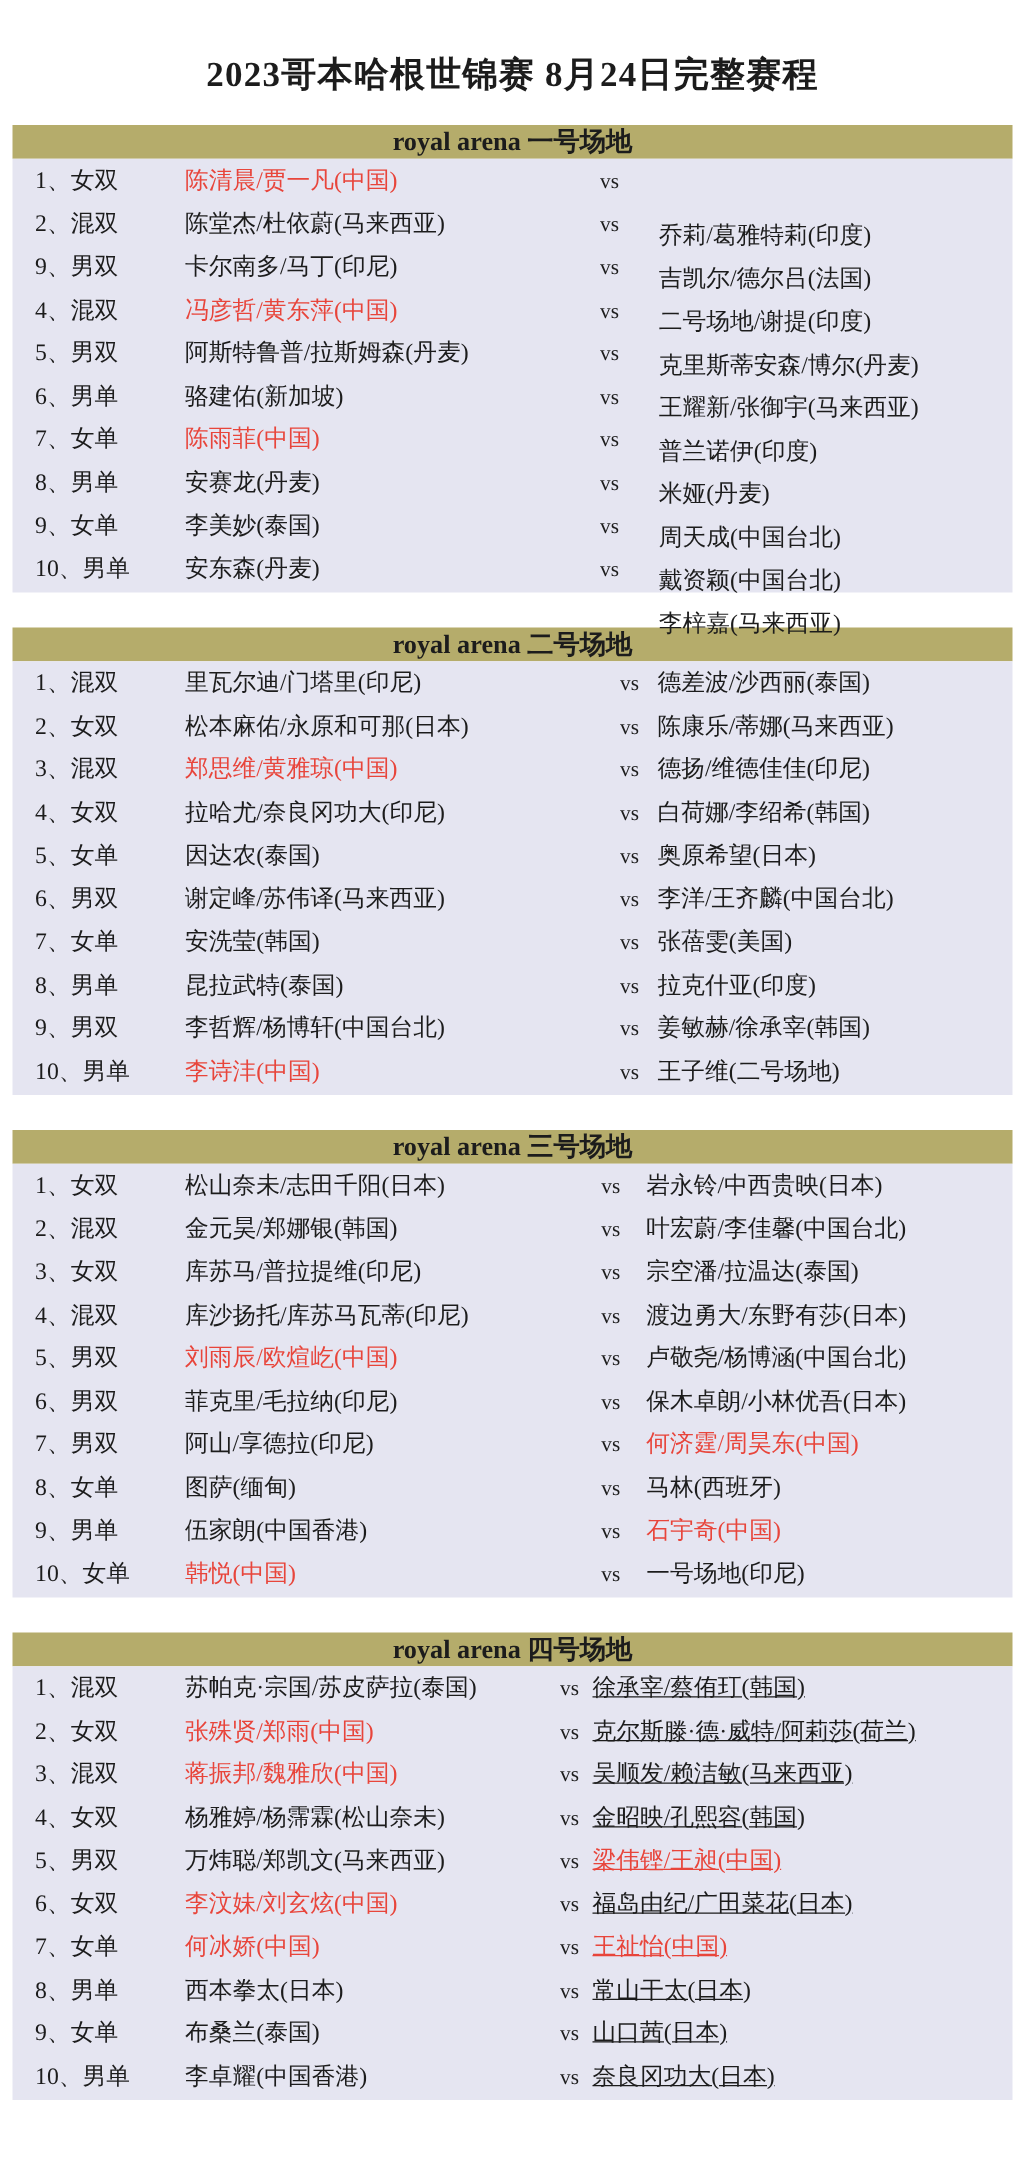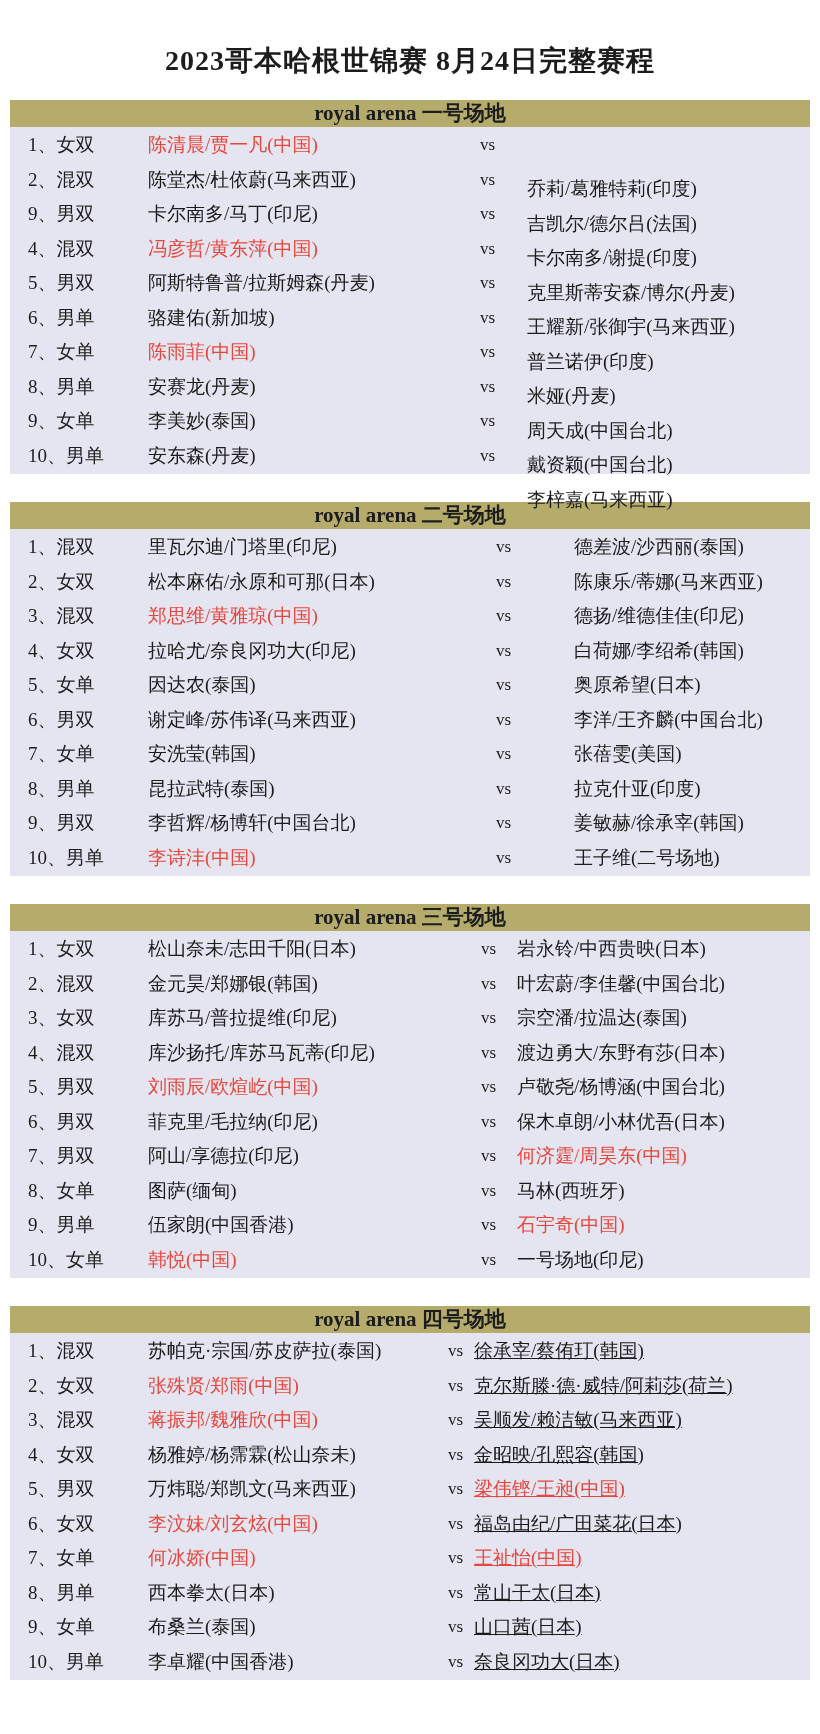--- a/index.html
+++ b/index.html
@@ -48,21 +48,21 @@
     font-size:19px;
     line-height:34.5px;
     white-space:nowrap;
   }
   .row span{position:absolute;top:0;}
   .match-label{left:18px;}
   .player-left{left:138px;}
   .vs-label{font-size:17px;}
   .player-right{}
   .sec-0 .vs-label{left:470px;} .sec-0 .player-right{left:517px;margin-top:44px;}
-  .sec-1 .vs-label{left:486px;} .sec-1 .player-right{left:564px;}
+  .sec-1 .vs-label{left:486px;} .sec-1 .player-right{left:516px;}
   .sec-2 .vs-label{left:471px;} .sec-2 .player-right{left:507px;}
   .sec-3 .vs-label{left:438px;} .sec-3 .player-right{left:464px;text-decoration:underline;}
   .cn{color:var(--china-red);}
 </style>
 </head>
 <body>
 
 <div class="page-title">2023哥本哈根世锦赛 8月24日完整赛程</div>
 
 <div id="sections">
@@ -80,21 +80,21 @@
         <div class="row">
     <span class="match-label">2、混双</span>
     <span class="player-left">陈堂杰/杜依蔚(马来西亚)</span>
     <span class="vs-label">vs</span>
     <span class="player-right">吉凯尔/德尔吕(法国)</span>
   </div>
         <div class="row">
     <span class="match-label">9、男双</span>
     <span class="player-left">卡尔南多/马丁(印尼)</span>
     <span class="vs-label">vs</span>
-    <span class="player-right">卡尔南多/谢提(印度)</span>
+    <span class="player-right">二号场地/谢提(印度)</span>
   </div>
         <div class="row">
     <span class="match-label">4、混双</span>
     <span class="player-left cn">冯彦哲/黄东萍(中国)</span>
     <span class="vs-label">vs</span>
     <span class="player-right">克里斯蒂安森/博尔(丹麦)</span>
   </div>
         <div class="row">
     <span class="match-label">5、男双</span>
     <span class="player-left">阿斯特鲁普/拉斯姆森(丹麦)</span>

